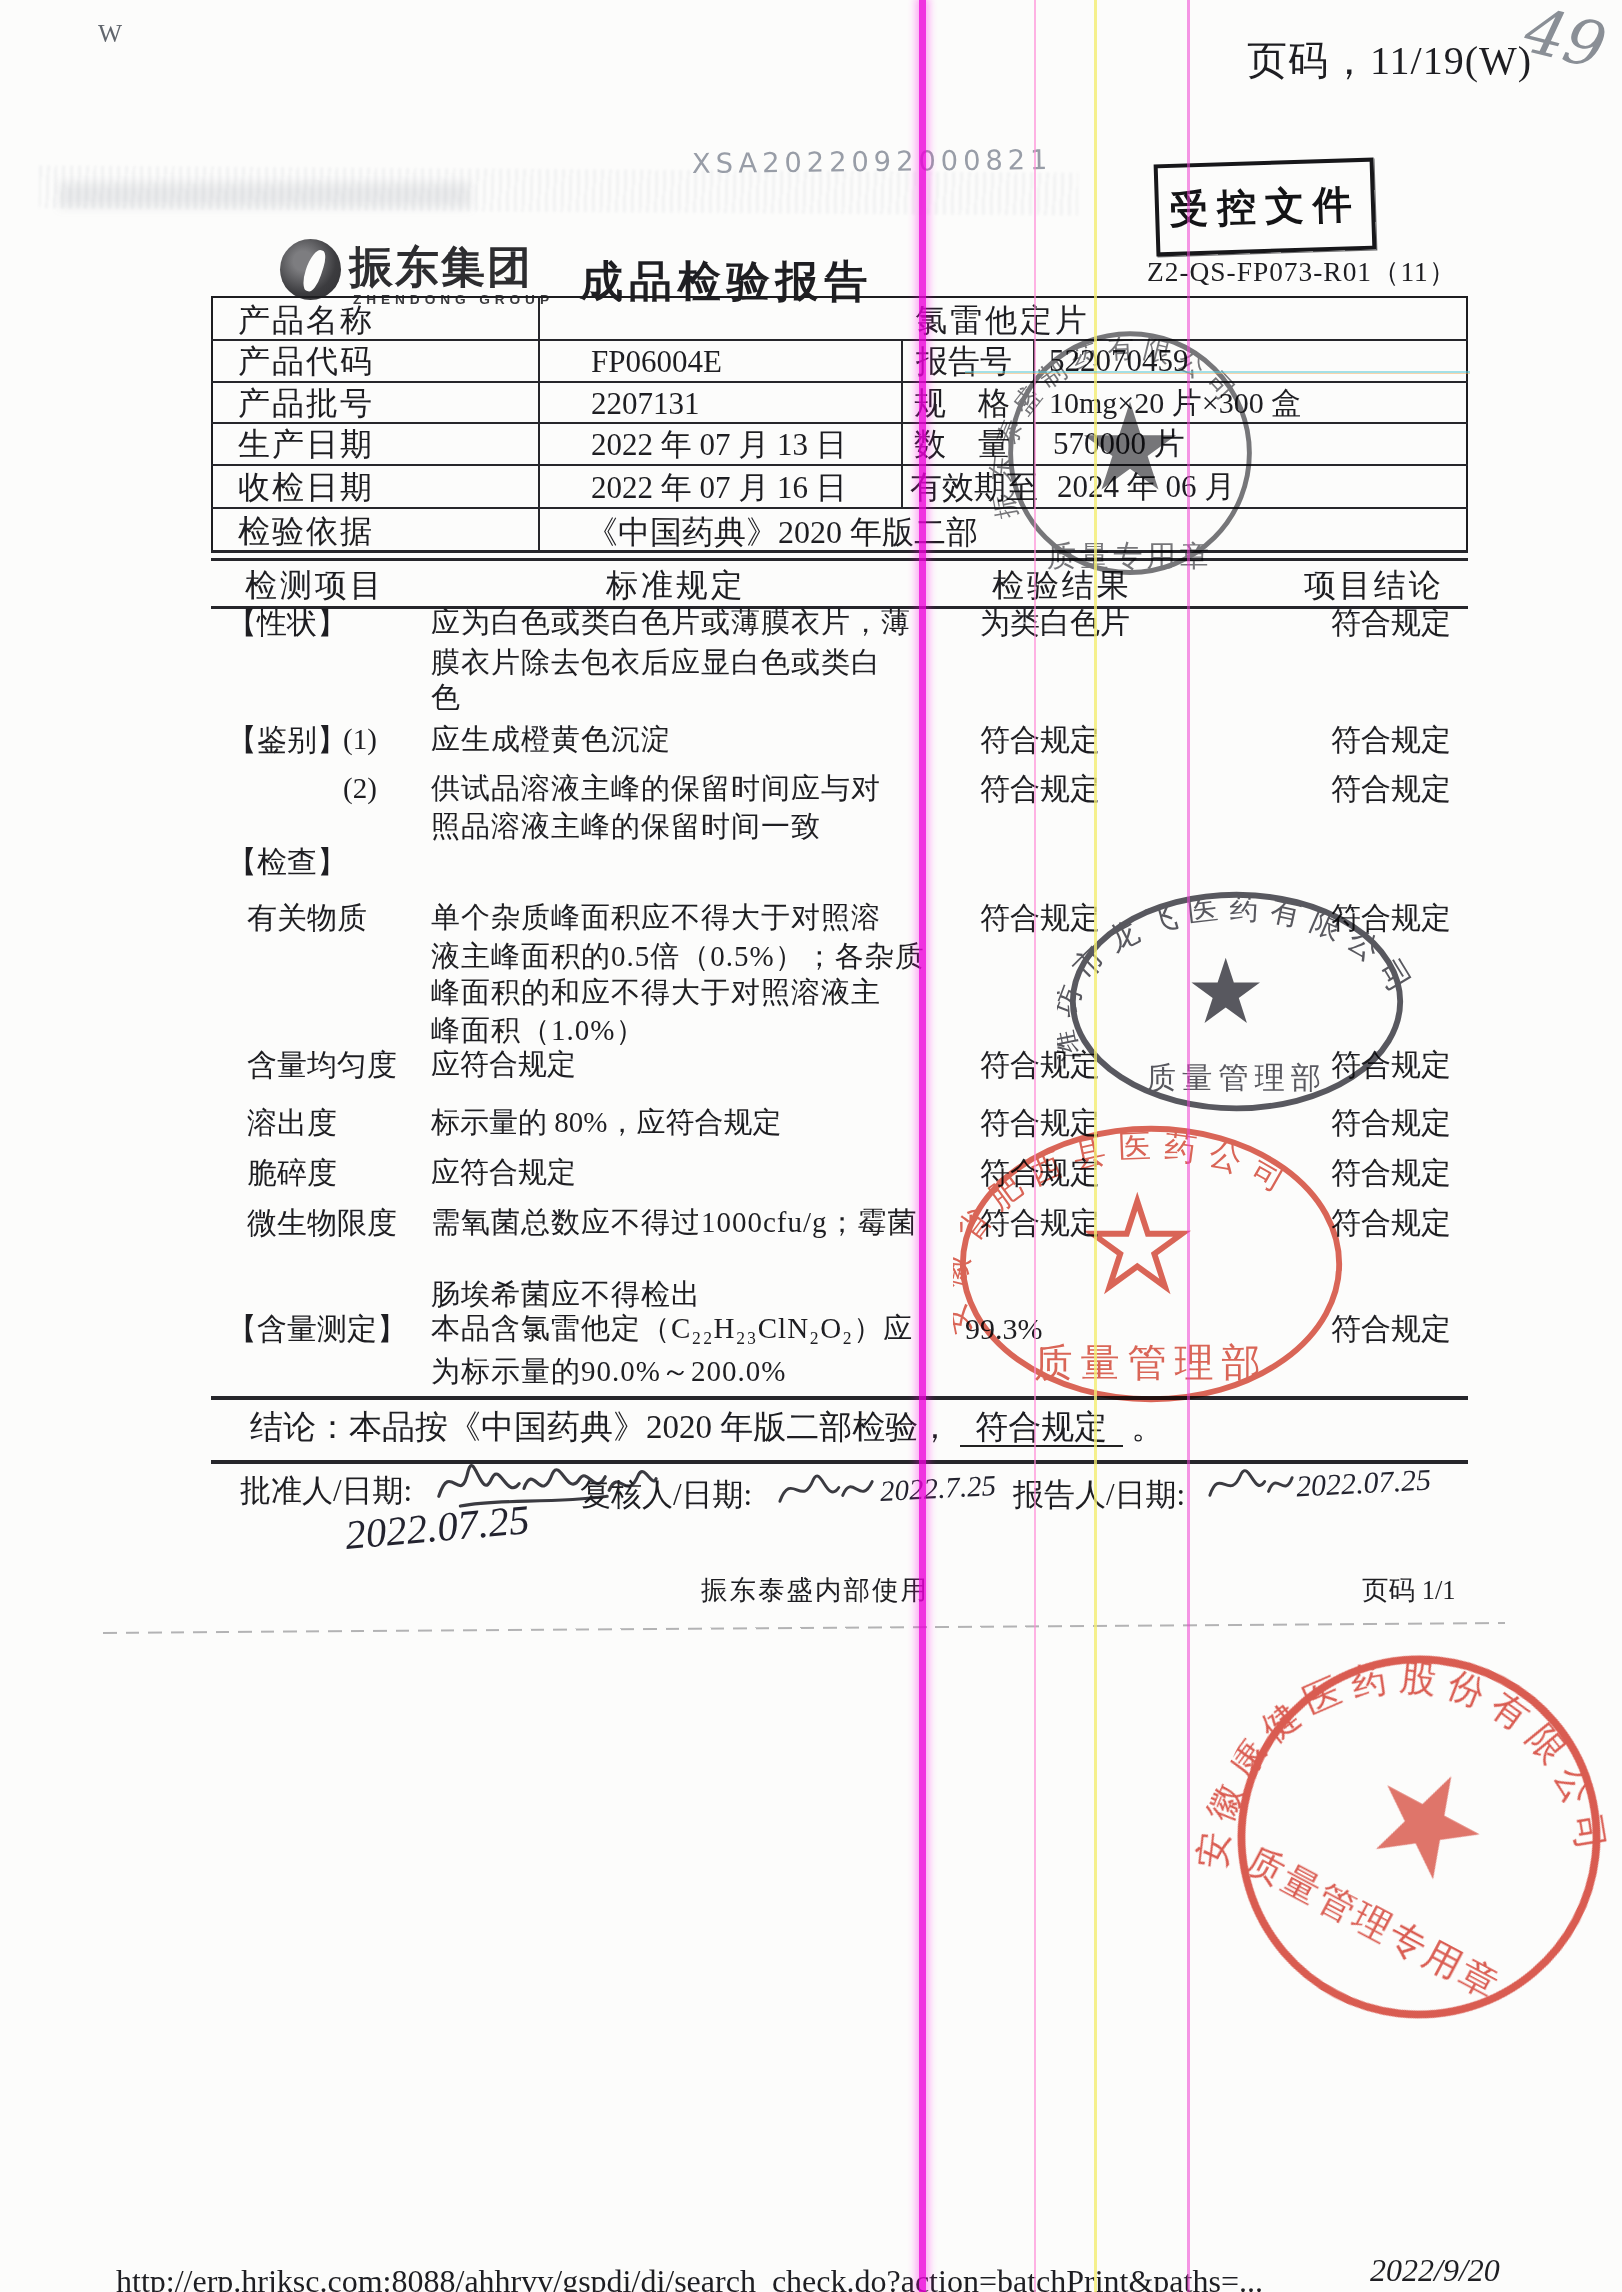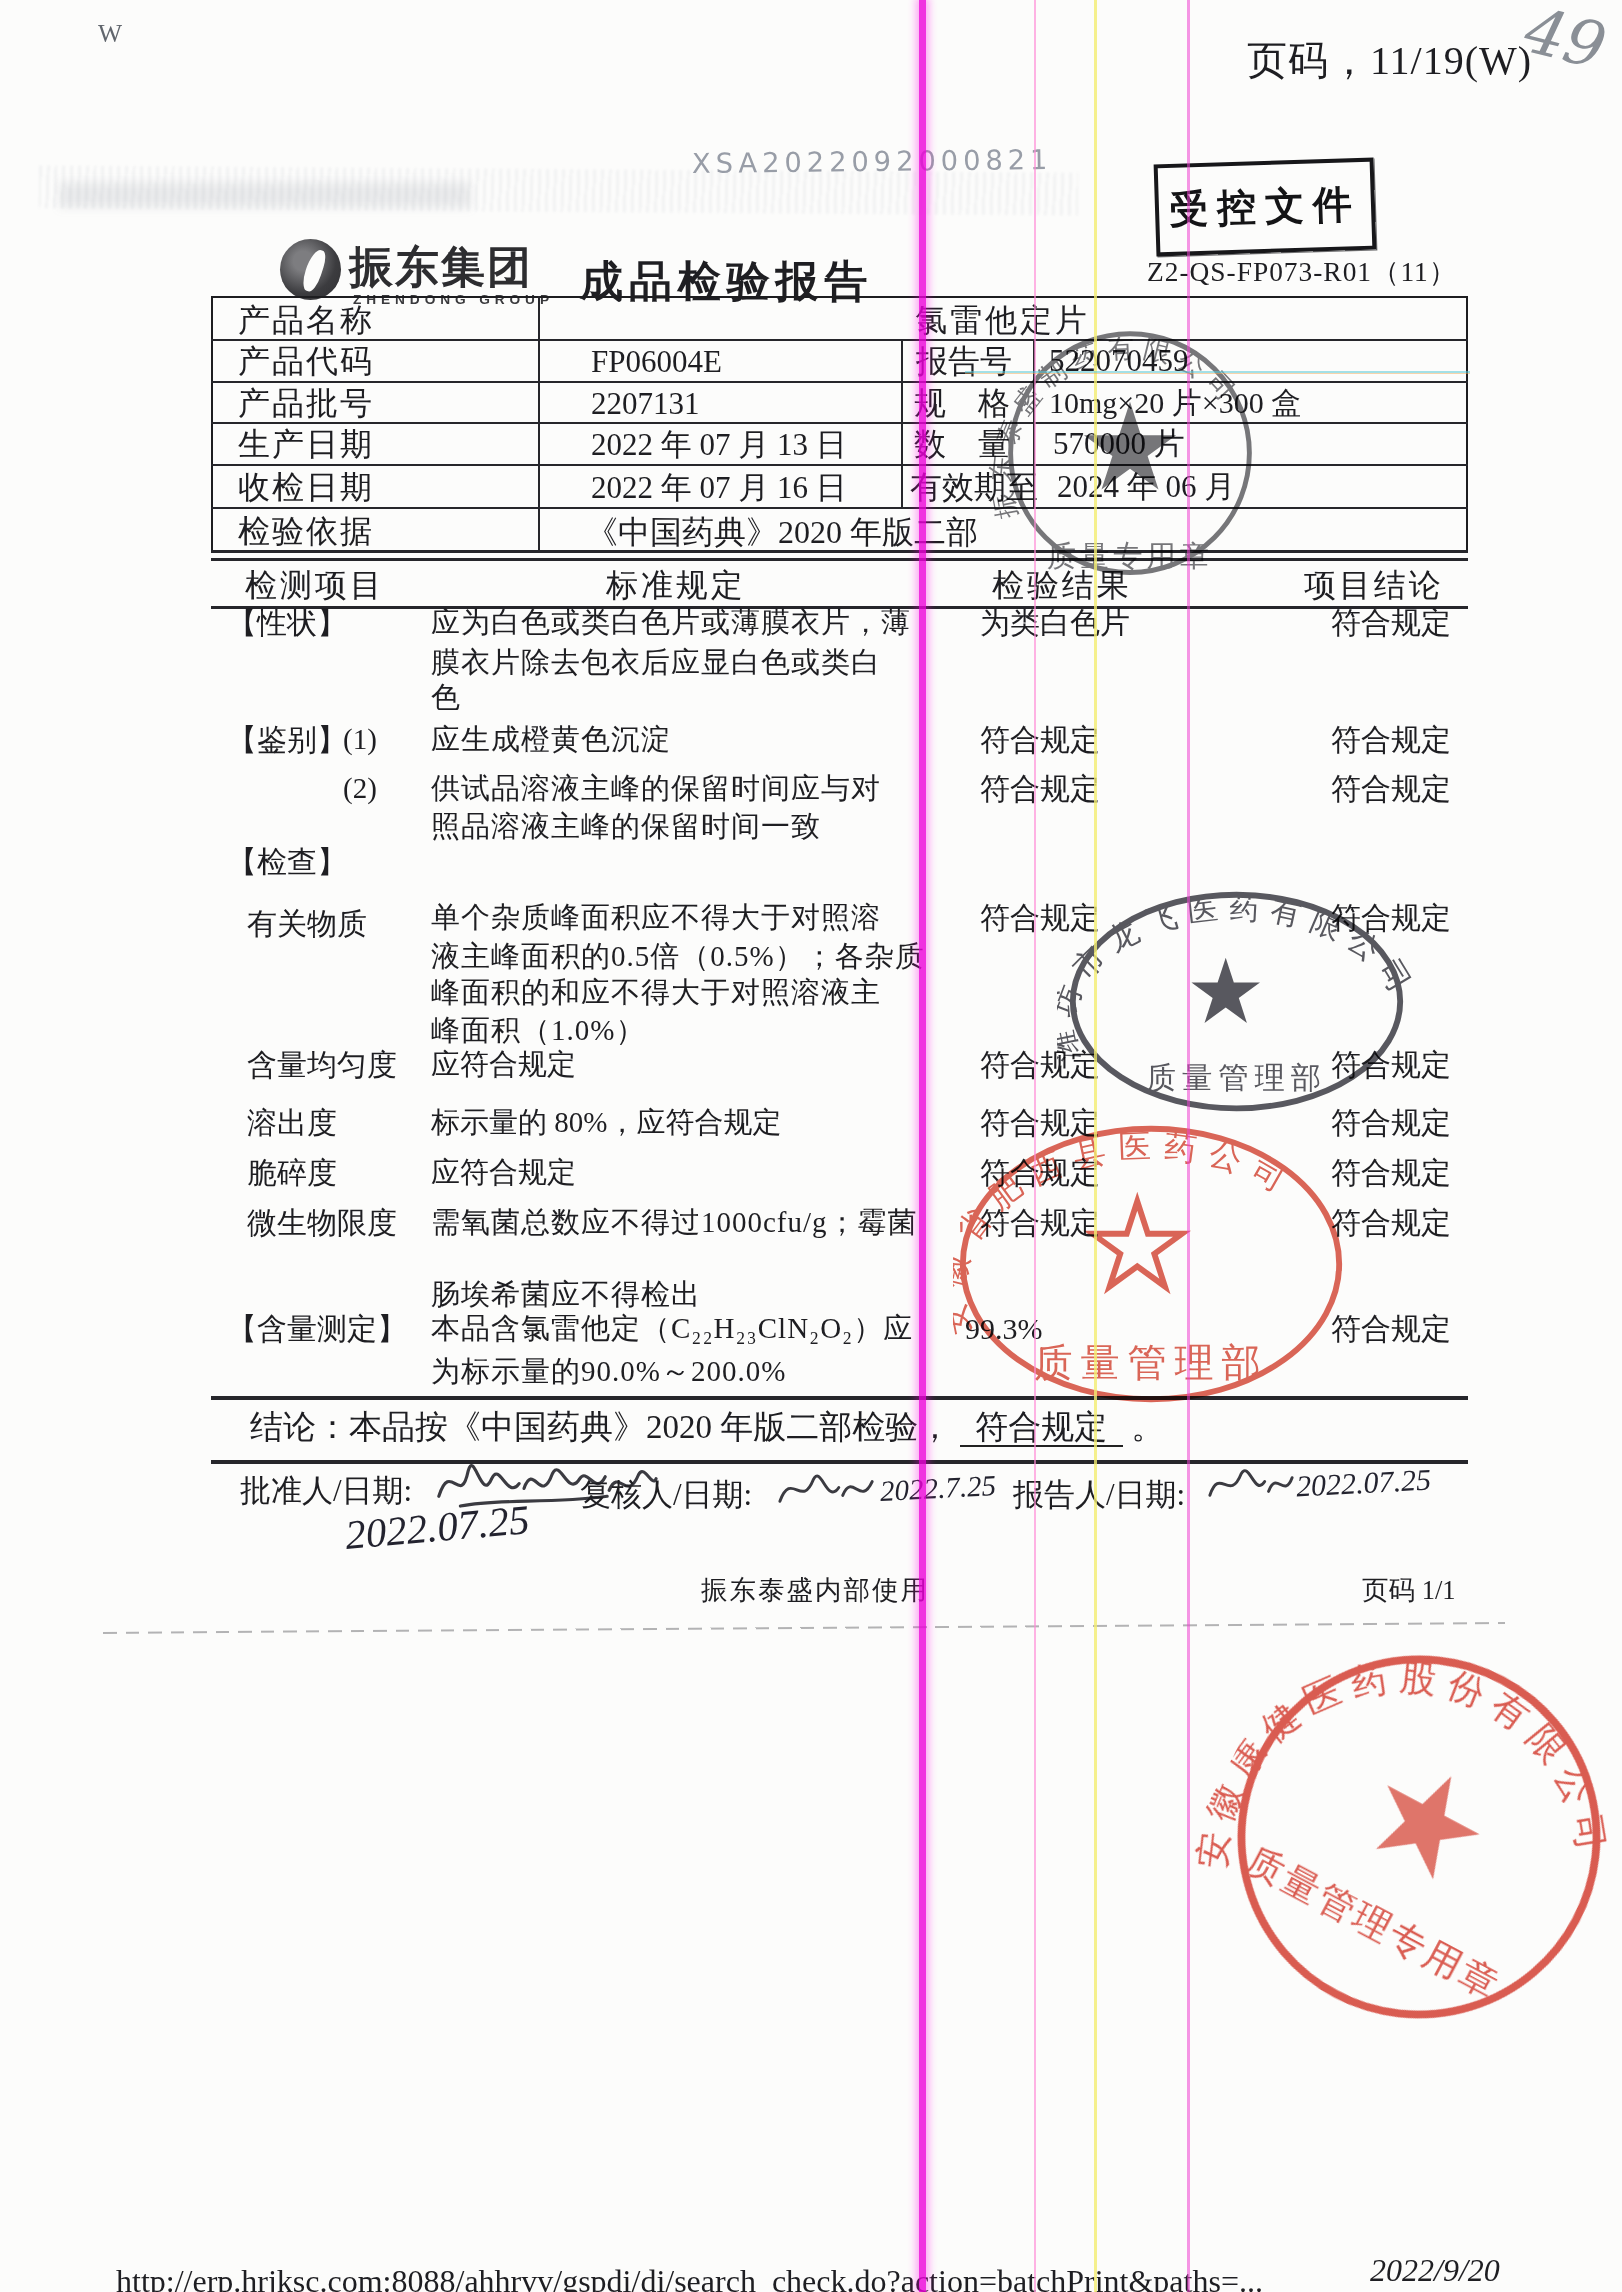--- a/index.html
+++ b/index.html
@@ -109,21 +109,21 @@
   <div class="t" style="left:1331px;top:721px;font-size:30px;">符合规定</div>
 
   <div class="t" style="left:343px;top:770px;font-size:29px;">(2)</div>
   <div class="t" style="left:431px;top:770px;font-size:29px;letter-spacing:1px;">供试品溶液主峰的保留时间应与对</div>
   <div class="t" style="left:431px;top:808px;font-size:29px;letter-spacing:1px;">照品溶液主峰的保留时间一致</div>
   <div class="t" style="left:980px;top:770px;font-size:30px;">符合规定</div>
   <div class="t" style="left:1331px;top:770px;font-size:30px;">符合规定</div>
 
   <div class="t" style="left:227px;top:843px;font-size:30px;">【检查】</div>
 
-  <div class="t" style="left:247px;top:899px;font-size:30px;margin-top:6px;">有关物质</div>
+  <div class="t" style="left:247px;top:899px;font-size:30px;">有关物质</div>
   <div class="t" style="left:431px;top:899px;font-size:29px;letter-spacing:1px;">单个杂质峰面积应不得大于对照溶</div>
   <div class="t" style="left:431px;top:938px;font-size:29px;letter-spacing:1px;">液主峰面积的0.5倍（0.5%）；各杂质</div>
   <div class="t" style="left:431px;top:974px;font-size:29px;letter-spacing:1px;">峰面积的和应不得大于对照溶液主</div>
   <div class="t" style="left:431px;top:1012px;font-size:29px;letter-spacing:1px;">峰面积（1.0%）</div>
   <div class="t" style="left:980px;top:899px;font-size:30px;">符合规定</div>
   <div class="t" style="left:1331px;top:899px;font-size:30px;">符合规定</div>
 
   <div class="t" style="left:247px;top:1046px;font-size:30px;">含量均匀度</div>
   <div class="t" style="left:431px;top:1046px;font-size:29px;">应符合规定</div>
   <div class="t" style="left:980px;top:1046px;font-size:30px;">符合规定</div>

